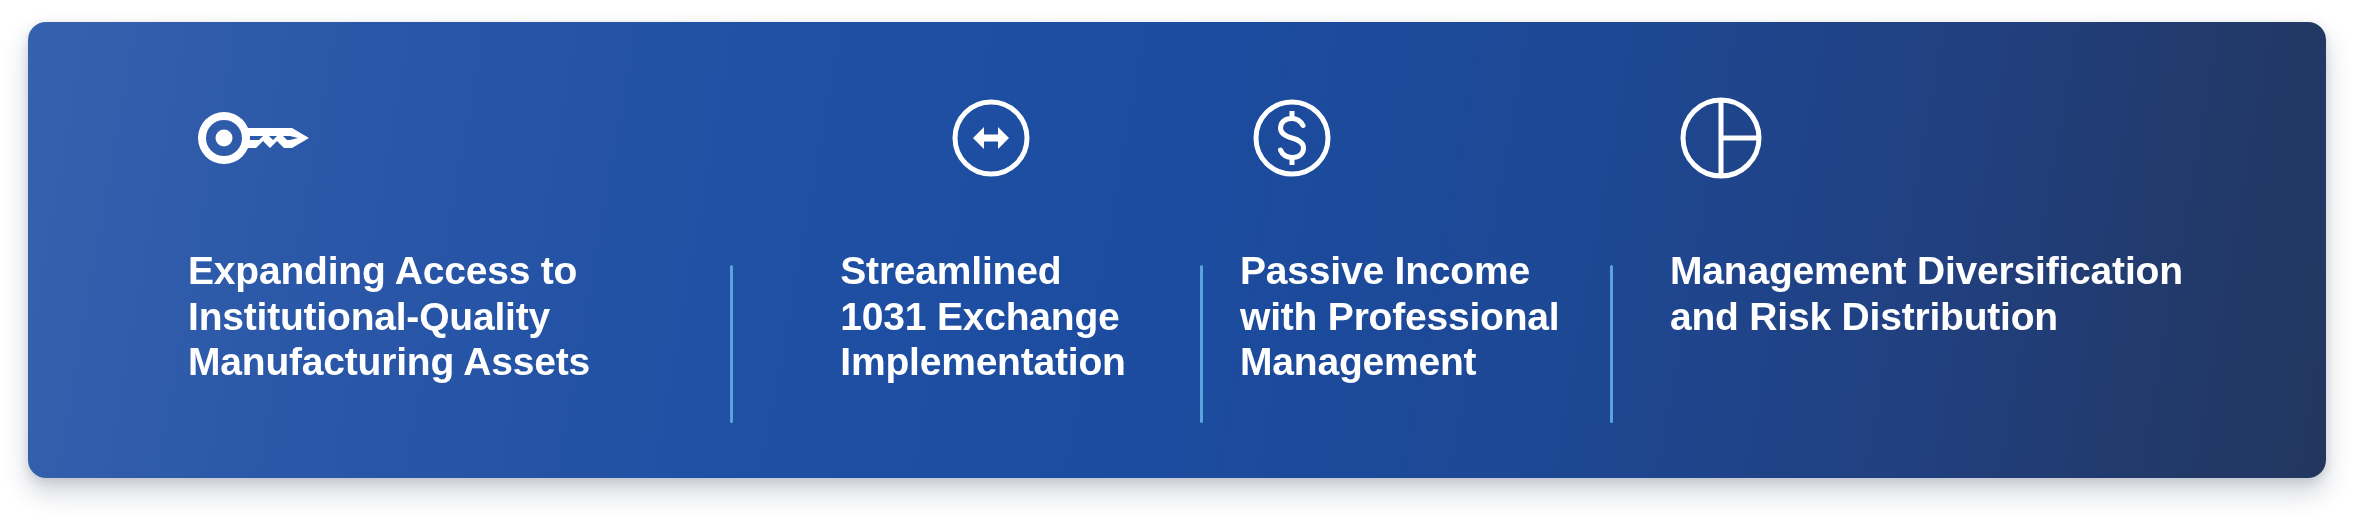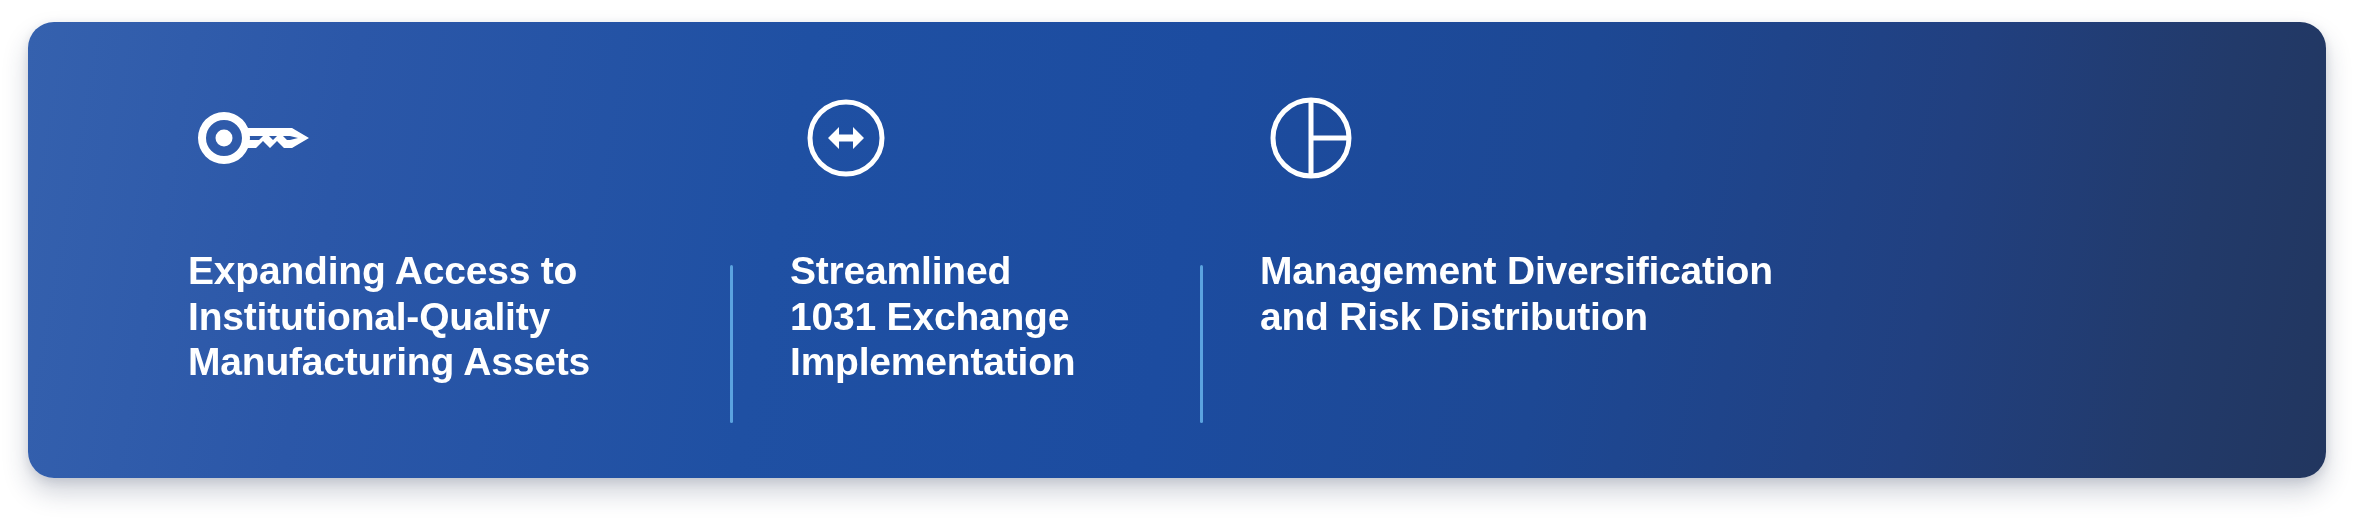--- a/index.html
+++ b/index.html
@@ -21,21 +21,21 @@
     background: #ffffff;
   }
 
   
   .banner {
     position: absolute;
     left: 28px;
     top: 22px;
     width: 2298px;
     height: 456px;
-    border-radius: 26px;
+    border-radius: 18px;
     background: linear-gradient(100deg,
         #3561AE 0%,
         #2B57A8 14%,
         #1F50A3 33%,
         #1C4CA0 50%,
         #1D4894 66%,
         #214080 82%,
         #223A6A 93%,
         #22365F 100%);
     box-shadow: 0 14px 26px rgba(38, 52, 84, 0.22),
@@ -55,21 +55,21 @@
     position: relative;
     display: flex;
     flex-direction: column;
     justify-content: flex-start;
     box-sizing: border-box;
     padding-top: 56px;
   }
 
   
   .col-0 { width: 702px; padding-left: 160px; padding-right: 30px; }
-  .col-1 { width: 470px; padding-left: 60px; padding-right: 24px; }
+  .col-1 { width: 470px; padding-left: 60px; padding-right: 24px; align-items: center; }
   .col-2 { width: 410px; padding-left: 40px; padding-right: 24px; }
   .col-3 { width: 716px; padding-left: 60px; padding-right: 40px; }
 
   .divider {
     position: absolute;
     left: 0;
     top: 243px;
     width: 3px;
     height: 158px;
     background: #5BA3E0;
@@ -131,20 +131,33 @@
           <svg width="80" height="80" viewBox="0 0 80 80" fill="none" xmlns="http://www.w3.org/2000/svg">
             <circle cx="40" cy="40" r="36" stroke="#ffffff" stroke-width="5" fill="none"></circle>
             <path d="M22 40 L33 29 L33 36.5 L47 36.5 L47 29 L58 40 L47 51 L47 43.5 L33 43.5 L33 51 Z" fill="#ffffff"></path>
           </svg>
         </div>
         <div class="heading">Streamlined
 1031 Exchange
 Implementation</div>
       </div>
 
+      <div class="col col-2">
+        <div class="divider"></div>
+        <div class="icon-wrap">
+          <svg width="80" height="80" viewBox="0 0 80 80" fill="none" xmlns="http://www.w3.org/2000/svg">
+            <circle cx="40" cy="40" r="36" stroke="#ffffff" stroke-width="5" fill="none"></circle>
+            <path d="M40 13 L40 22 M40 58 L40 67" stroke="#ffffff" stroke-width="5" stroke-linecap="butt"></path>
+            <path d="M51 27.5 C48.5 22.5 44.5 20.5 39.5 20.5 C33 20.5 28.5 24.5 28.5 30 C28.5 35.5 32.5 38 40 40 C47.5 42 51.5 44.5 51.5 50 C51.5 55.5 47 59.5 40.5 59.5 C35 59.5 30.5 57 28.5 52" stroke="#ffffff" stroke-width="5" fill="none" stroke-linecap="round"></path>
+          </svg>
+        </div>
+        <div class="heading">Passive Income
+with Professional
+Management</div>
+      </div>
 
       <div class="col col-3">
         <div class="divider"></div>
         <div class="icon-wrap">
           <svg width="86" height="86" viewBox="0 0 86 86" fill="none" xmlns="http://www.w3.org/2000/svg">
             <circle cx="43" cy="43" r="38" stroke="#ffffff" stroke-width="5" fill="none"></circle>
             <path d="M43 5 L43 81" stroke="#ffffff" stroke-width="5"></path>
             <path d="M43 43 L81 43" stroke="#ffffff" stroke-width="5"></path>
           </svg>
         </div>

